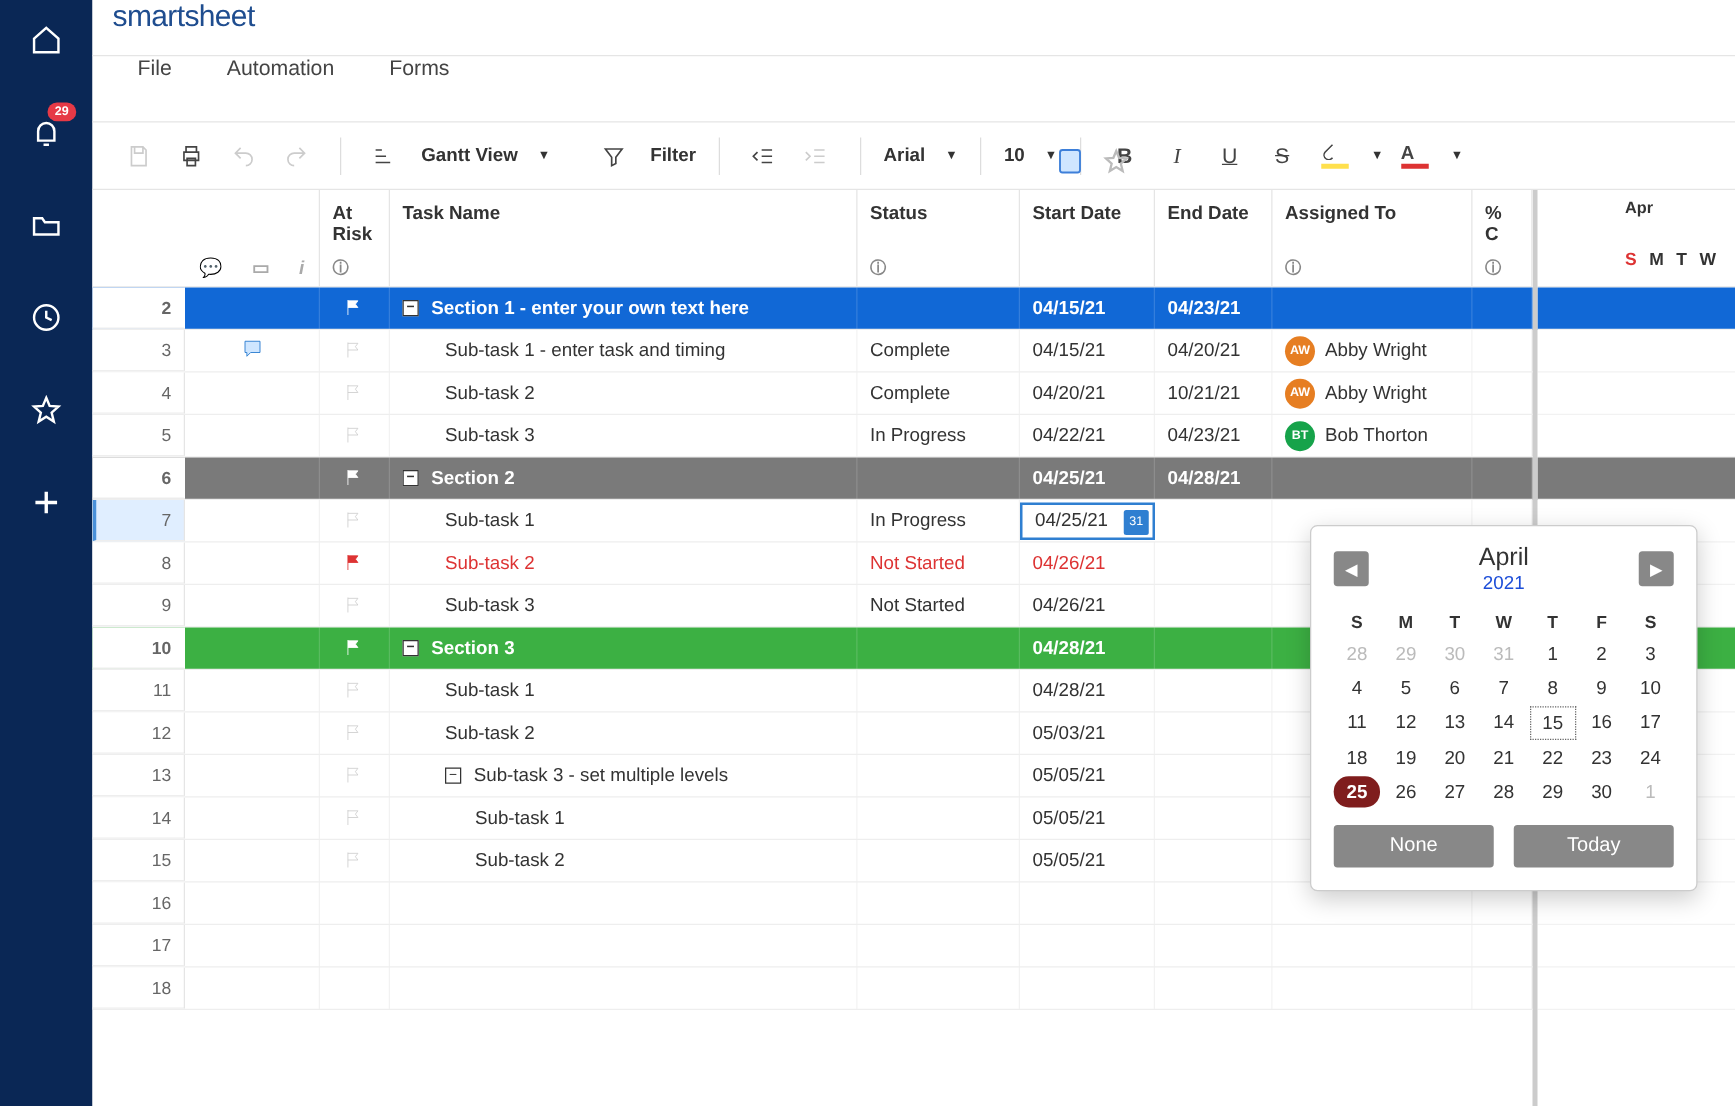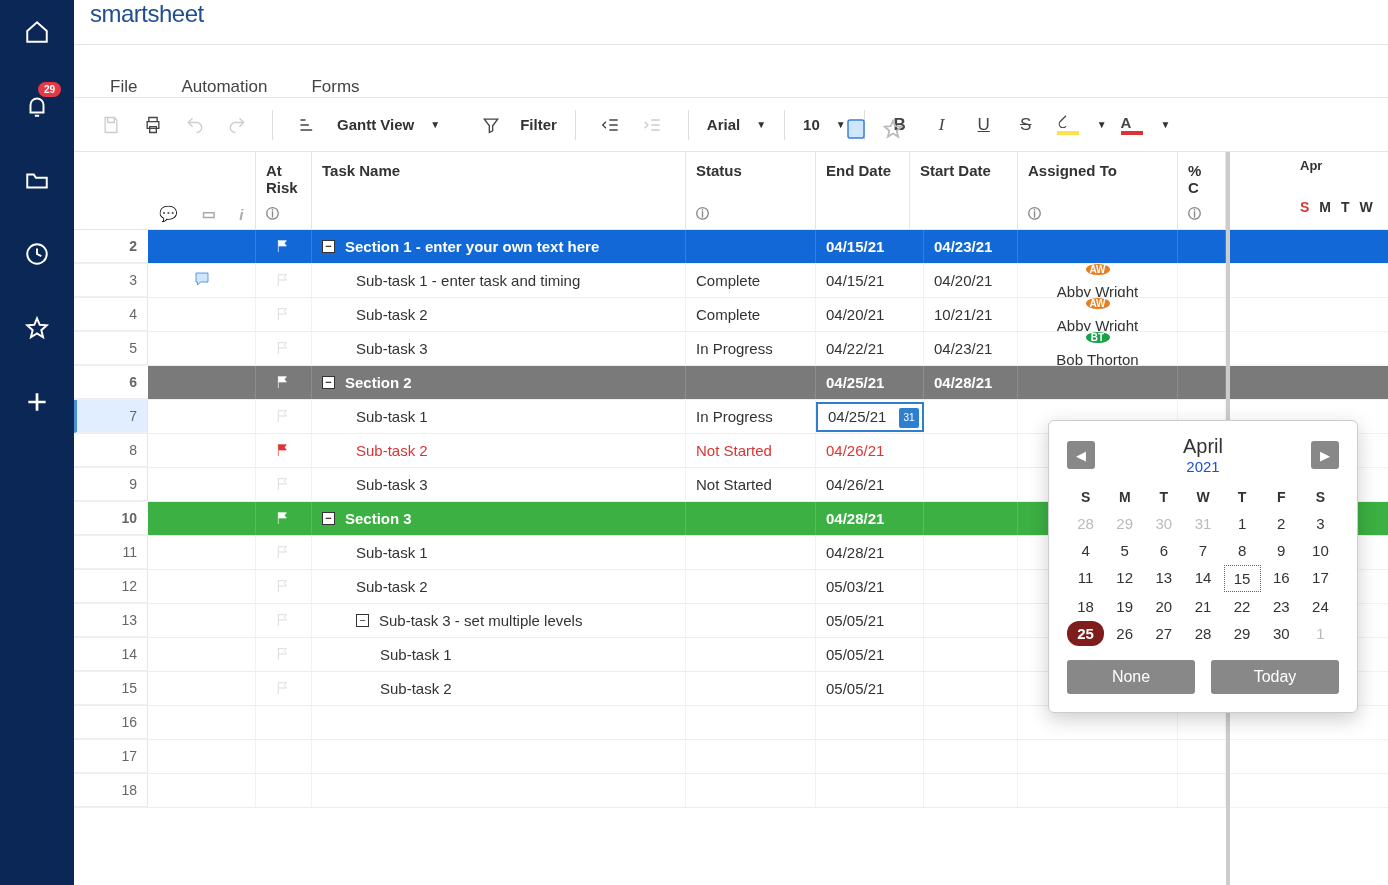--- a/index.html
+++ b/index.html
@@ -9,21 +9,21 @@
 
 .rail { width: 74px; background: #0a2755; display: flex; flex-direction: column; align-items: center; padding-top: 18px; gap: 46px; flex-shrink: 0; }
 .rail-icon { width: 28px; height: 28px; display: flex; align-items: center; justify-content: center; color: #fff; cursor: pointer; position: relative; }
 .rail-icon svg { stroke: #fff; fill: none; stroke-width: 1.8; }
 .badge { position: absolute; top: -10px; right: -10px; background: #e63946; color: #fff; border-radius: 10px; font-size: 10px; font-weight: bold; padding: 2px 6px; }
 
 
 .main { flex: 1; display: flex; flex-direction: column; background: #fff; min-width: 0; }
 .logo-row { height: 44px; display: flex; align-items: flex-start; padding-left: 16px; }
 .logo { color: #1f4d8f; font-size: 24px; font-weight: 500; letter-spacing: -0.5px; }
-.menubar { height: 54px; border-top: 1px solid #e5e5e5; border-bottom: 1px solid #e5e5e5; display: flex; align-items: flex-end; padding: 0 36px; gap: 44px; }
+.menubar { height: 54px; border-top: 1px solid #e5e5e5; border-bottom: 1px solid #e5e5e5; display: flex; align-items: flex-start; padding: 0 36px; gap: 44px; }
 .menu-item { font-size: 17px; color: #444; cursor: pointer; }
 .title-group { position: absolute; left: 770px; top: 72px; display: flex; align-items: center; gap: 14px; }
 .title-group .doc-icon { color: #3d7fd9; }
 .doc-title { font-size: 22px; font-weight: 700; color: #333; }
 .star-icon svg { stroke: #bbb; fill: none; stroke-width: 2; }
 
 
 .toolbar { height: 54px; border-bottom: 1px solid #e5e5e5; display: flex; align-items: center; padding: 0 20px; gap: 8px; }
 .tbtn { display: flex; align-items: center; justify-content: center; min-width: 34px; height: 34px; cursor: pointer; color: #444; }
 .tbtn svg { stroke: currentColor; fill: none; stroke-width: 1.6; }
@@ -66,21 +66,21 @@
 .cell { padding: 0 10px; border-right: 1px solid rgba(0,0,0,0.05); height: 100%; display: flex; align-items: center; white-space: nowrap; overflow: hidden; }
 .row[class*="section"] .cell { border-right: 1px solid rgba(255,255,255,0.15); }
 .c-rownum { width: 74px; justify-content: flex-end; color: #666; background: #fff; border-right: 1px solid #e5e5e5; border-bottom: 1px solid #eee; font-size:14px; }
 .row.selected .c-rownum { background: #e0eeff; border-left: 3px solid #4a90d9; }
 .c-icons { width: 108px; justify-content: center; }
 .c-risk { width: 56px; justify-content: center; }
 .c-task { width: 374px; }
 .c-status { width: 130px; }
 .c-start { width: 108px; }
 .c-end { width: 94px; }
-.c-assigned { width: 160px; gap: 8px; flex-direction: column; }
+.c-assigned { width: 160px; gap: 8px; }
 .c-pct { width: 48px; }
 .flag { width: 18px; height: 18px; }
 .flag-gray svg { stroke: #ccc; fill: none; }
 .flag-white svg { stroke: #fff; fill: #fff; }
 .flag-red svg { stroke: #d33; fill: #d33; }
 .expand { width: 13px; height: 13px; border: 1px solid currentColor; display: inline-flex; align-items: center; justify-content: center; font-size: 11px; line-height: 1; margin-right: 10px; background: #fff; color: #333; }
 .row[class*="section"] .expand { color: #333; background:#fff; }
 .indent1 { padding-left: 44px !important; }
 .indent3 { padding-left: 68px !important; }
 .avatar { width: 24px; height: 24px; border-radius: 50%; display: inline-flex; align-items: center; justify-content: center; color: #fff; font-size: 10px; font-weight: 700; }
@@ -262,25 +262,25 @@
               <span>At Risk</span>
               <span class="info">ⓘ</span>
             </div>
           <div class="ch ch-task">
               <span>Task Name</span>
             </div>
           <div class="ch ch-status">
               <span>Status</span>
               <span class="info">ⓘ</span>
             </div>
+          <div class="ch ch-start">
+              <span>Start Date</span>
+            </div>
           <div class="ch ch-end">
               <span>End Date</span>
-            </div>
-          <div class="ch ch-start">
-              <span>Start Date</span>
             </div>
           <div class="ch ch-assigned">
               <span>Assigned To</span>
               <span class="info">ⓘ</span>
             </div>
           <div class="ch ch-pct">
               <span>% C</span>
               <span class="info">ⓘ</span>
             </div>
         </div>

